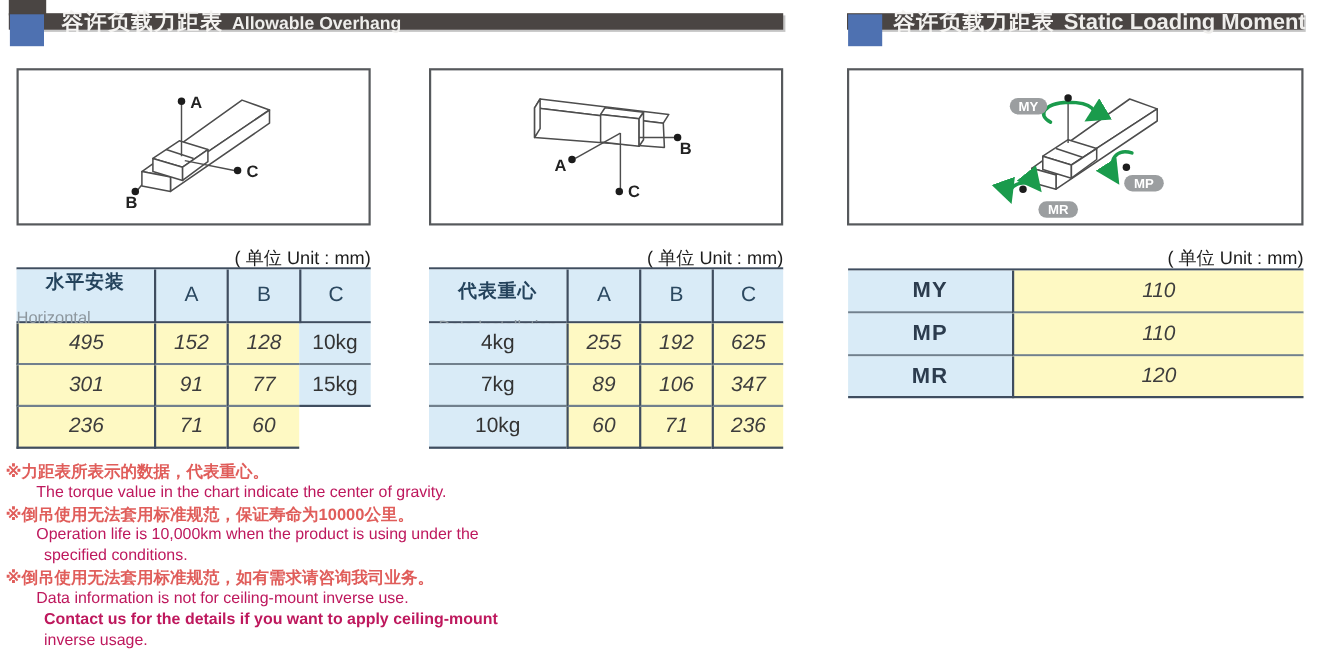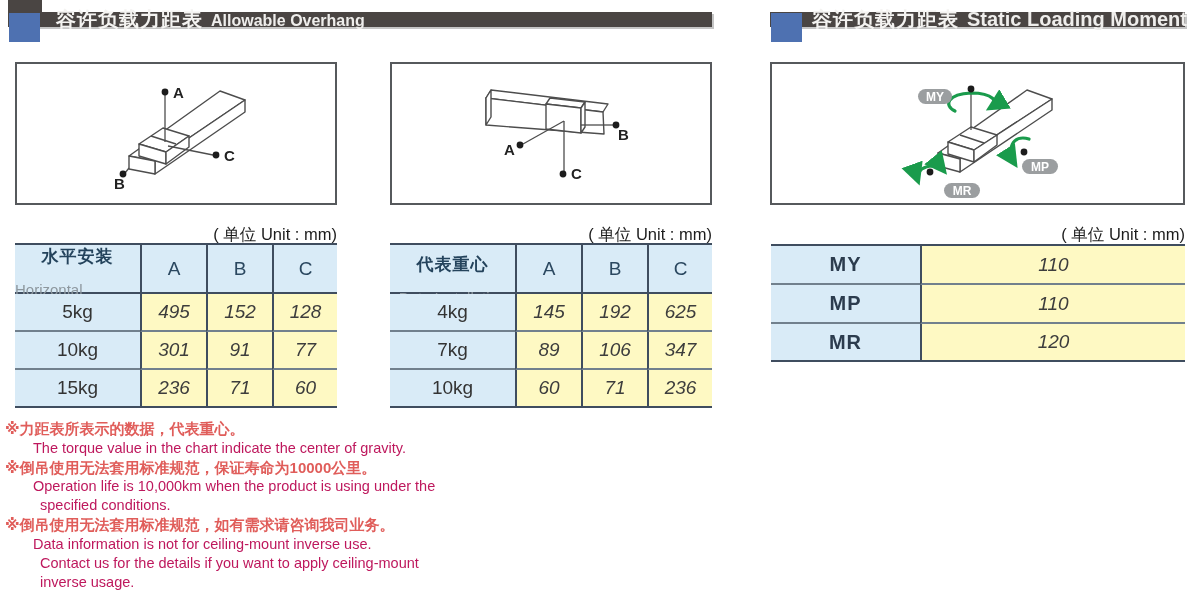--- a/index.html
+++ b/index.html
@@ -182,21 +182,20 @@
 
   <div class="tbl" id="table-h">
     <div class="cell blue dark-b colhead">
       <div class="zh">水平安装</div>
       <div class="en">Horizontal Installation</div>
     </div>
     <div class="cell blue dark-b vline abc">A</div>
     <div class="cell blue dark-b vline abc">B</div>
     <div class="cell blue dark-b vline abc">C</div>
 
-    <div class="cell blue load">5kg</div>
     <div class="cell white vline num">495</div>
     <div class="cell white vline num">152</div>
     <div class="cell white vline num">128</div>
 
     <div class="cell blue load">10kg</div>
     <div class="cell white vline num">301</div>
     <div class="cell white vline num">91</div>
     <div class="cell white vline num">77</div>
 
     <div class="cell blue dark-b load">15kg</div>
@@ -208,21 +207,21 @@
   <div class="tbl" id="table-w">
     <div class="cell blue dark-b colhead">
       <div class="zh">代表重心</div>
       <div class="en">Data Installation</div>
     </div>
     <div class="cell blue dark-b vline abc">A</div>
     <div class="cell blue dark-b vline abc">B</div>
     <div class="cell blue dark-b vline abc">C</div>
 
     <div class="cell blue load">4kg</div>
-    <div class="cell white vline num">145</div>
+    <div class="cell white vline num">255</div>
     <div class="cell white vline num">192</div>
     <div class="cell white vline num">625</div>
 
     <div class="cell blue load">7kg</div>
     <div class="cell white vline num">89</div>
     <div class="cell white vline num">106</div>
     <div class="cell white vline num">347</div>
 
     <div class="cell blue dark-b load">10kg</div>
     <div class="cell white dark-b vline num">60</div>
@@ -239,16 +238,16 @@
     <div class="cell white dark-b vline num">120</div>
   </div>
 
   <div class="note-zh" style="left:5px;top:420px;">※力距表所表示的数据，代表重心。</div>
   <div class="note-en" style="left:33px;top:440px;">The torque value in the chart indicate the center of gravity.</div>
   <div class="note-zh" style="left:5px;top:459px;">※倒吊使用无法套用标准规范，保证寿命为10000公里。</div>
   <div class="note-en" style="left:33px;top:478px;">Operation life is 10,000km when the product is using under the</div>
   <div class="note-en" style="left:40px;top:497px;">specified conditions.</div>
   <div class="note-zh" style="left:5px;top:516px;text-align:right;">※倒吊使用无法套用标准规范，如有需求请咨询我司业务。</div>
   <div class="note-en" style="left:33px;top:536px;">Data information is not for ceiling-mount inverse use.</div>
-  <div class="note-en" style="left:40px;top:555px;">Contact us for the details if you want to apply ceiling-mount</div>
+  <div class="note-en" style="left:40px;top:555px;font-weight:bold;">Contact us for the details if you want to apply ceiling-mount</div>
   <div class="note-en" style="left:40px;top:574px;">inverse usage.</div>
 
 </div>
 
 </body></html>

